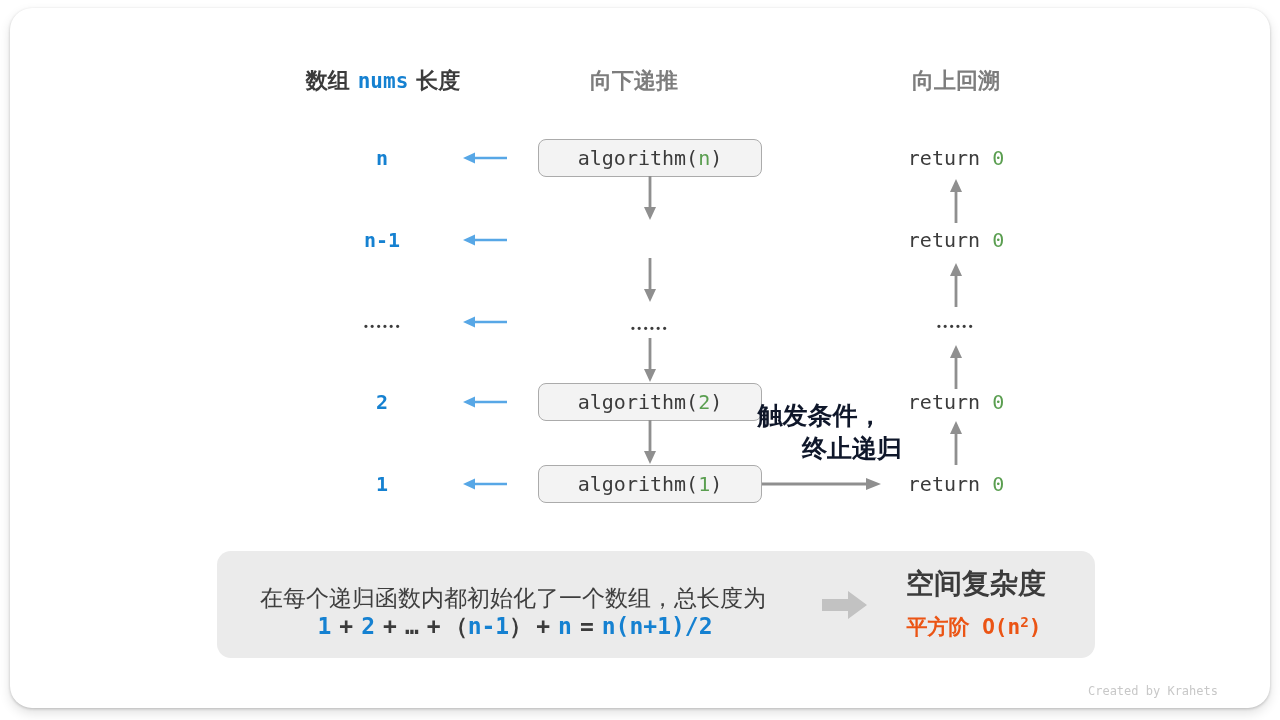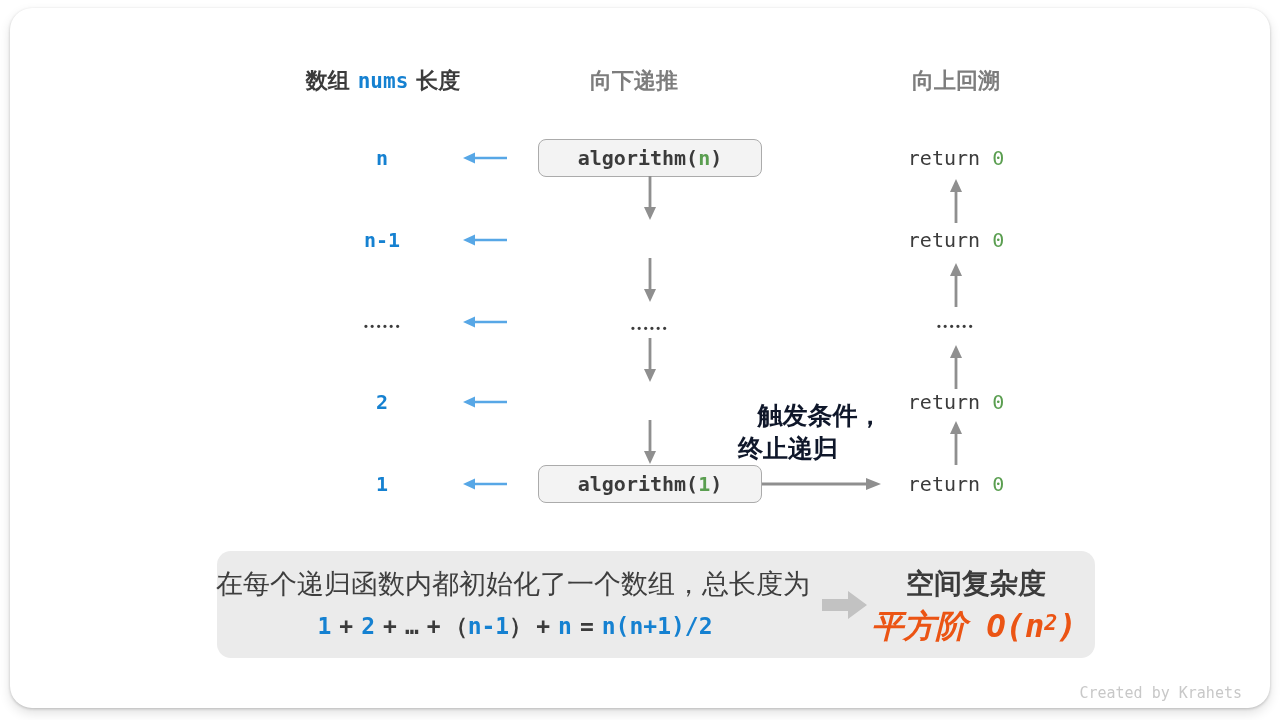--- a/index.html
+++ b/index.html
@@ -10,33 +10,33 @@
   .mono{font-family:"DejaVu Sans Mono","Liberation Mono",monospace;}
   .dark{color:#3b3b3b;}
   .gray{color:#7d7d7d;}
   .blue{color:#1581d1;}
   .green{color:#5a9e50;}
   .orange{color:#eb5414;}
   .hdr{font-size:22px;font-weight:700;}
   .hdr-code{font-size:21px;font-weight:700;margin:0 8px;}
   .lbl{font-size:20px;font-weight:700;}
   .callbox{width:222px;height:36px;line-height:36px;text-align:center;background:#f3f3f3;
-           border:1.6px solid #ababab;border-radius:8px;font-size:20px;font-weight:700;color:#3b3b3b;}
+           border:1.6px solid #ababab;border-radius:8px;font-size:20px;font-weight:400;color:#3b3b3b;}
   .ret{font-size:20px;font-weight:500;color:#3b3b3b;}
   .dots{font-size:11px;letter-spacing:2.5px;color:#3b3b3b;font-weight:700;}
   .trigger{font-size:25px;font-weight:700;color:#0f172a;}
   .summary-box{position:absolute;left:207px;top:543px;width:878px;height:107px;
                background:#ebebeb;border-radius:14px;}
-  .sum-line1{font-size:27px;color:#3e3e3e;}
+  .sum-line1{font-size:23px;color:#3e3e3e;margin-top:14px;}
   .formula{font-size:23px;font-weight:700;}
   .fpart{margin:0 4px;}
   .result-title{font-size:28px;font-weight:700;color:#3b3b3b;text-align:right;}
-  .result-value{font-size:32px;font-weight:700;font-style:italic;}
+  .result-value{font-size:21px;font-weight:700;}
   .result-value sup{font-size:0.68em;vertical-align:7px;}
-  .footer{position:absolute;right:28px;top:676px;font-size:15px;color:#c8c8c8;
+  .footer{position:absolute;right:52px;top:676px;font-size:12px;color:#c8c8c8;
           font-family:"DejaVu Sans Mono","Liberation Mono",monospace;}
 </style>
 </head>
 <body>
 
 <div class="card">
 
   <div class="abs hdr dark" style="left:373px;top:73px"><span>数组</span><span class="hdr-code blue mono">nums</span><span>长度</span></div>
   <div class="abs hdr gray" style="left:624px;top:73px">向下递推</div>
   <div class="abs hdr gray" style="left:946px;top:73px">向上回溯</div>
@@ -63,20 +63,21 @@
       <line x1="45" y1="7" x2="10" y2="7" stroke="#57a7e6" stroke-width="2.6"></line>
       <polygon points="1,7 13,1.5 13,12.5" fill="#57a7e6"></polygon>
     </svg>
   <svg class="abs" style="left:475px;top:476px" width="46" height="14">
       <line x1="45" y1="7" x2="10" y2="7" stroke="#57a7e6" stroke-width="2.6"></line>
       <polygon points="1,7 13,1.5 13,12.5" fill="#57a7e6"></polygon>
     </svg>
 
   <div class="abs callbox mono" style="left:640px;top:150px"><span>algorithm(</span><span class="green">n</span><span>)</span></div>
   <div class="abs dots" style="left:640px;top:320px">••••••</div>
+  <div class="abs callbox mono" style="left:640px;top:394px"><span>algorithm(</span><span class="green">2</span><span>)</span></div>
   <div class="abs callbox mono" style="left:640px;top:476px"><span>algorithm(</span><span class="green">1</span><span>)</span></div>
 
   <svg class="abs" style="left:640px;top:190px" width="16" height="44">
       <line x1="8" y1="0" x2="8" y2="33" stroke="#8f8f8f" stroke-width="2.8"></line>
       <polygon points="8,44 2,31 14,31" fill="#8f8f8f"></polygon>
     </svg>
   <svg class="abs" style="left:640px;top:272px" width="16" height="44">
       <line x1="8" y1="0" x2="8" y2="33" stroke="#8f8f8f" stroke-width="2.8"></line>
       <polygon points="8,44 2,31 14,31" fill="#8f8f8f"></polygon>
     </svg>
@@ -110,21 +111,21 @@
   <svg class="abs" style="left:946px;top:435px" width="16" height="44">
       <line x1="8" y1="44" x2="8" y2="11" stroke="#8f8f8f" stroke-width="2.8"></line>
       <polygon points="8,0 2,13 14,13" fill="#8f8f8f"></polygon>
     </svg>
 
   <svg class="abs" style="left:812px;top:476px" width="120" height="16">
       <line x1="0" y1="8" x2="106" y2="8" stroke="#8f8f8f" stroke-width="2.8"></line>
       <polygon points="119,8 104,2 104,14" fill="#8f8f8f"></polygon>
     </svg>
   <div class="abs trigger" style="left:810px;top:407px">触发条件，</div>
-  <div class="abs trigger" style="left:778px;top:440px">终止递归</div>
+  <div class="abs trigger" style="left:842px;top:440px">终止递归</div>
 
   <div class="summary-box"></div>
   <div class="abs sum-line1" style="left:503px;top:576px">在每个递归函数内都初始化了一个数组，总长度为</div>
   <div class="abs formula mono" style="left:505px;top:618px"><span class="fpart blue">1</span><span class="fpart dark">+</span><span class="fpart blue">2</span><span class="fpart dark">+</span><span class="fpart dark">…</span><span class="fpart dark">+</span><span class="dark">（</span><span class="blue">n-1</span><span class="dark">）</span><span class="fpart dark">+</span><span class="fpart blue">n</span><span class="fpart dark">=</span><span class="fpart blue">n(n+1)/2</span></div>
 
   <svg class="abs" style="left:835px;top:597px" width="46" height="30">
       <polygon points="0,9 26,9 26,1 45,15 26,29 26,21 0,21" fill="#c2c2c2"></polygon>
     </svg>
 
   <div class="abs result-title" style="left:966px;top:576px">空间复杂度</div>

